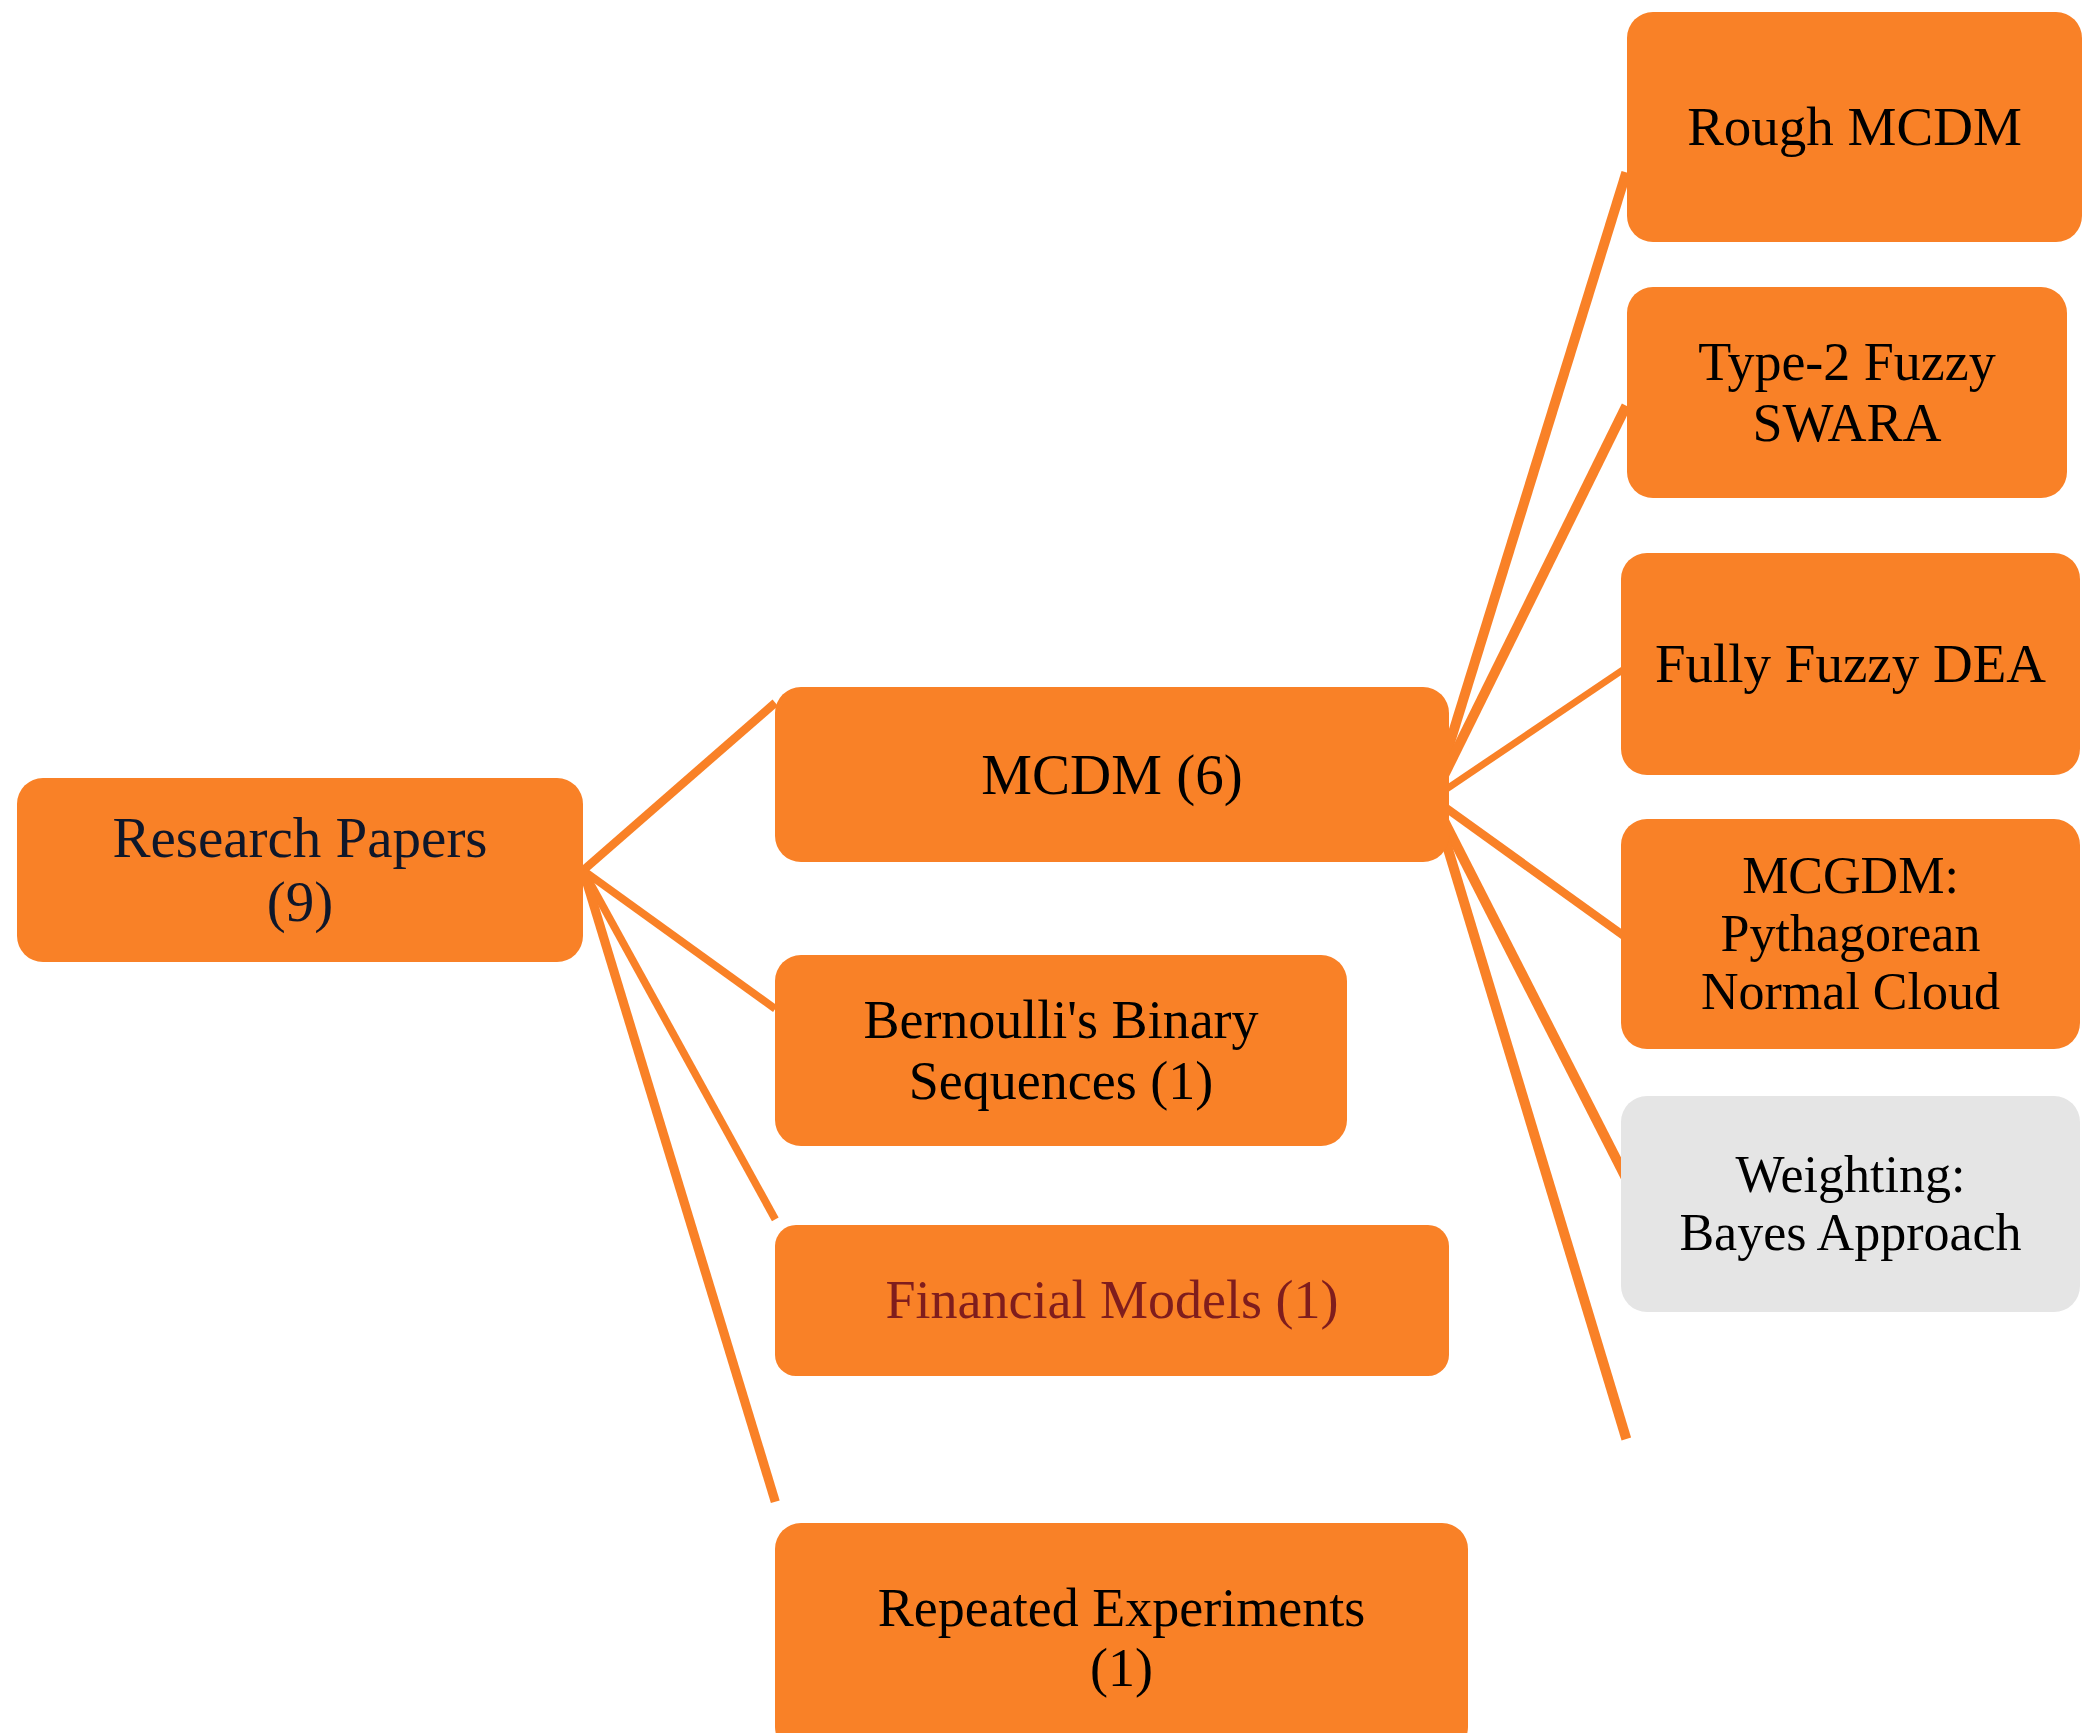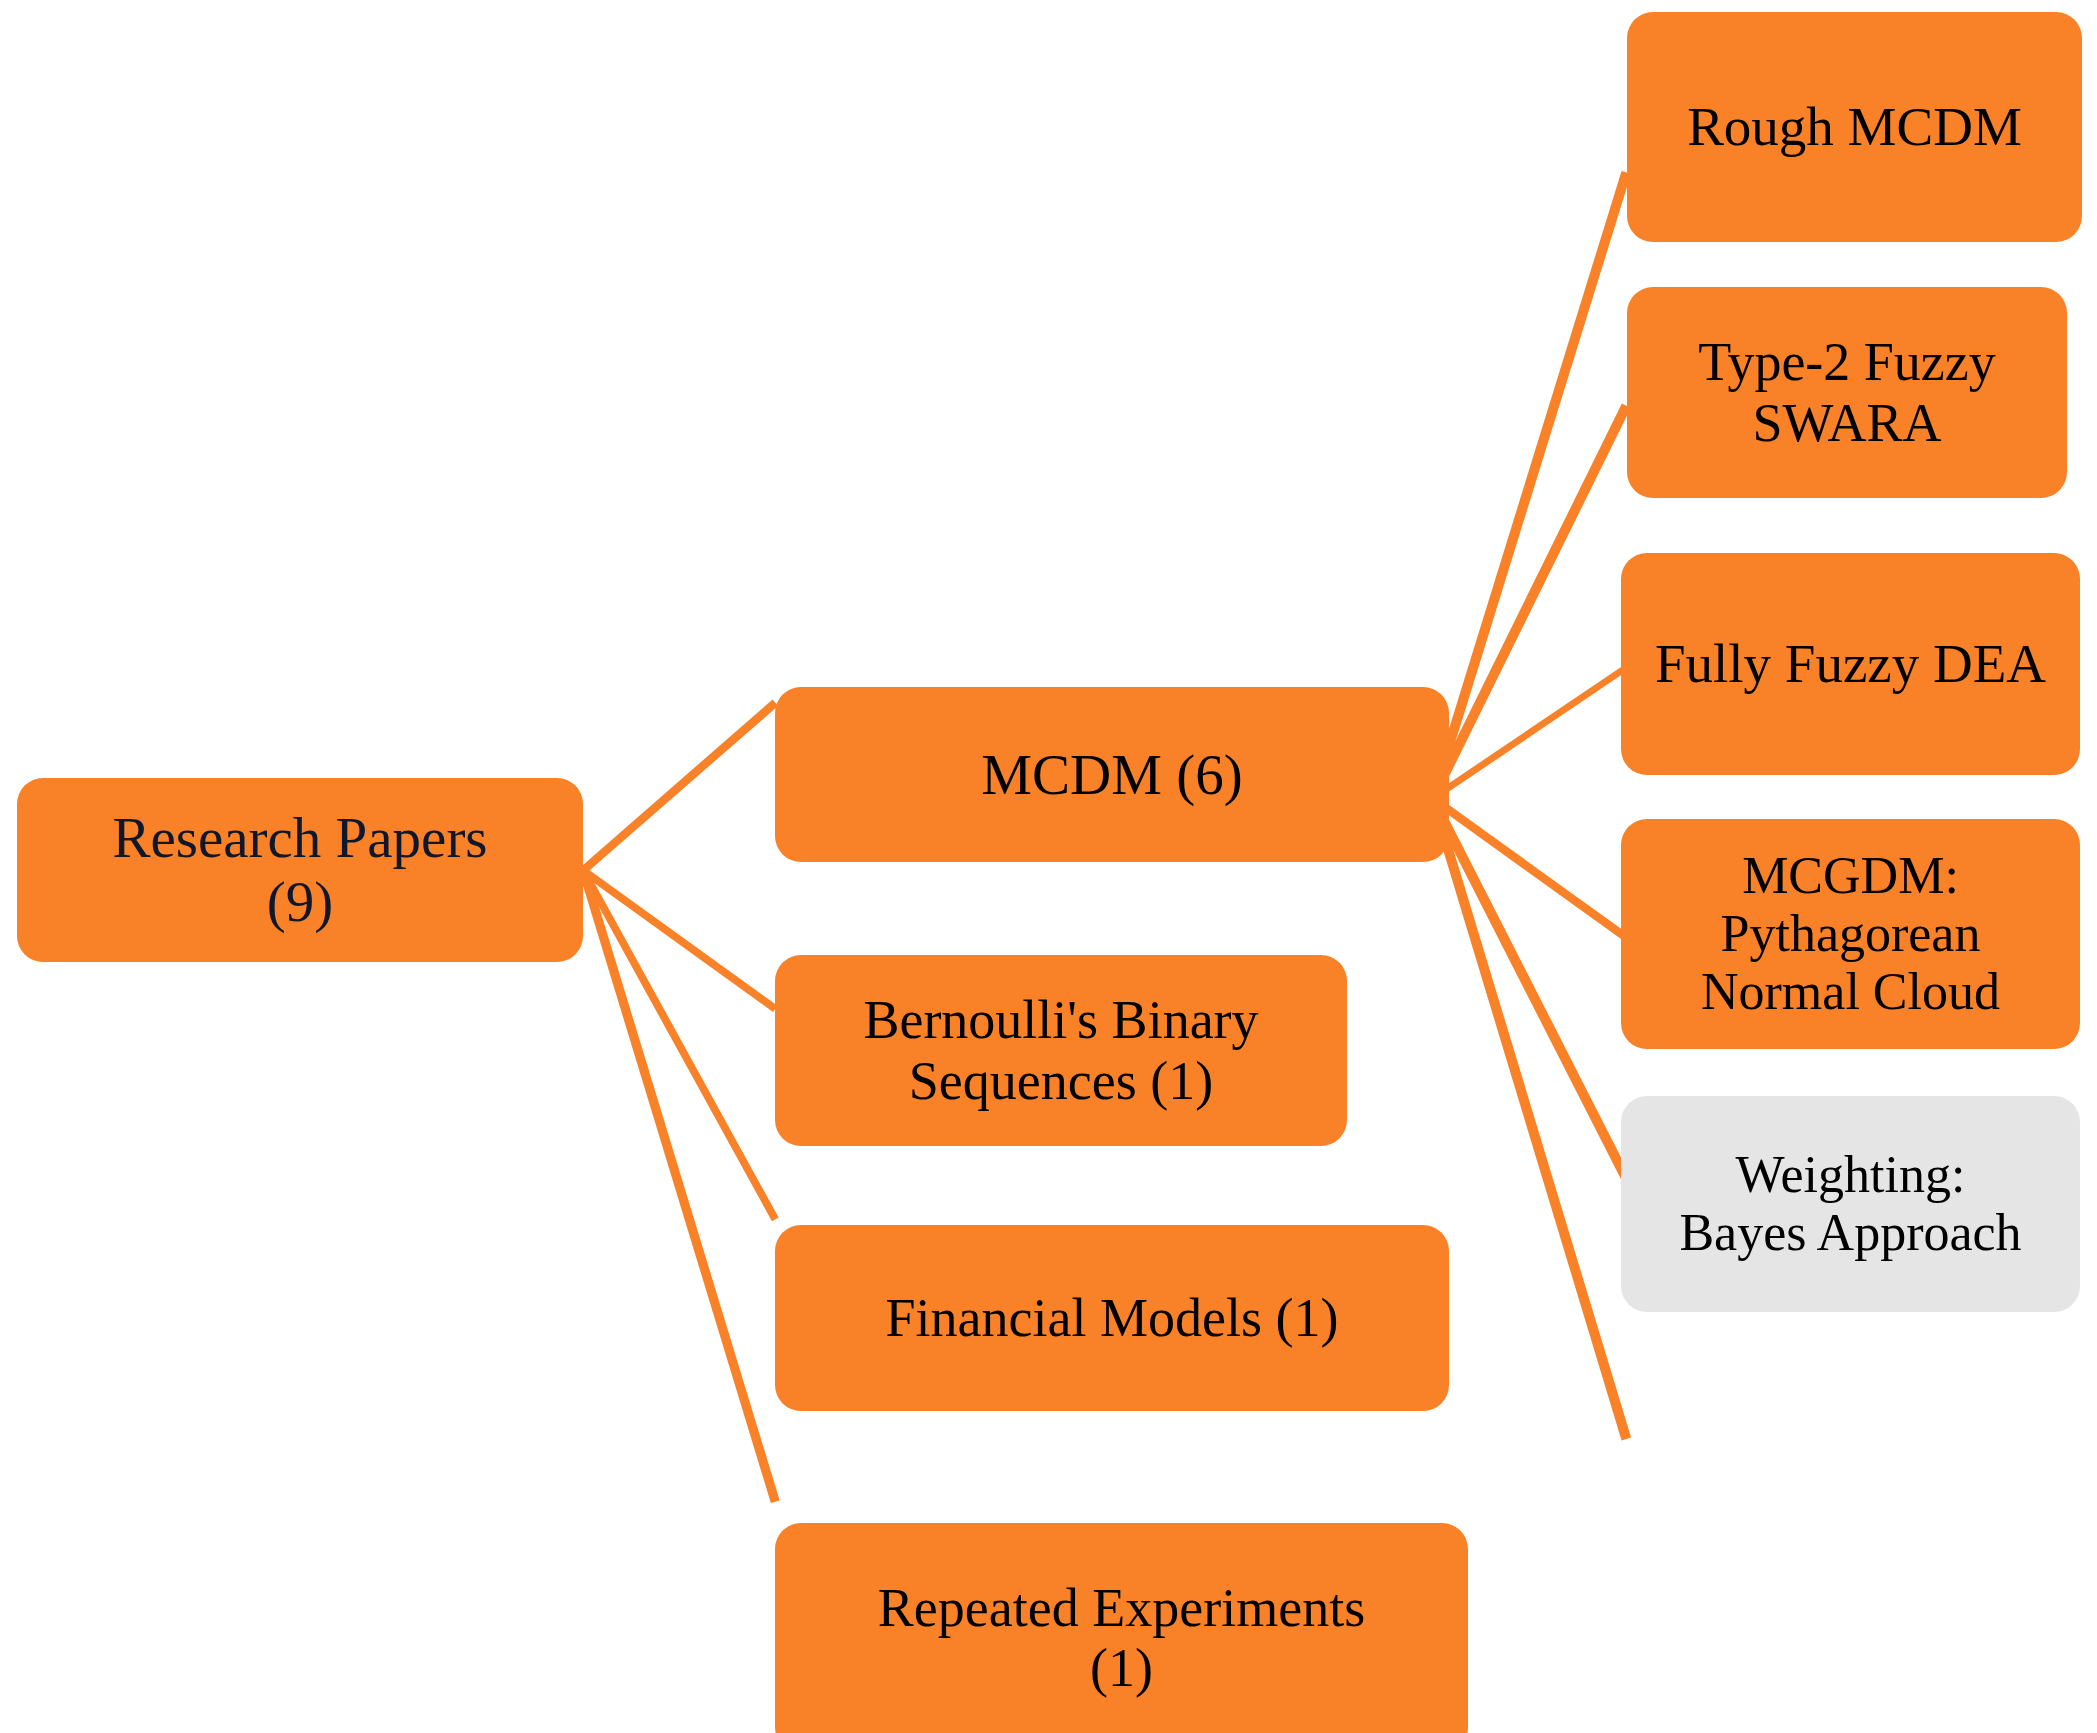--- a/index.html
+++ b/index.html
@@ -60,21 +60,21 @@
   </svg>
 
   <div class="node" style="left: 17px; top: 778px; width: 566px; height: 184px; font-size: 57px; background: rgb(249, 129, 39); color: #0f172a;">Research Papers
 (9)</div>
 
   <div class="node" style="left: 775px; top: 687px; width: 674px; height: 175px; font-size: 57px; background: rgb(249, 129, 39); color: rgb(0, 0, 0);">MCDM (6)</div>
 
   <div class="node" style="left: 775px; top: 955px; width: 572px; height: 191px; font-size: 54px; background: rgb(249, 129, 39); color: rgb(0, 0, 0);">Bernoulli's Binary
 Sequences (1)</div>
 
-  <div class="node" style="left: 775px; top: 1225px; width: 674px; height: 186px; font-size: 54px; background: rgb(249, 129, 39); color: #000000;">Financial Models (1)</div>
+  <div class="node" style="left: 775px; top: 1225px; width: 674px; height: 151px; font-size: 54px; background: rgb(249, 129, 39); color: #7f1d1d; border-radius: 21px;">Financial Models (1)</div>
 
   <div class="node" style="left: 775px; top: 1487px; width: 693px; height: 230px; font-size: 54px; background: rgb(249, 129, 39); color: rgb(0, 0, 0); margin-top: 36px;">Repeated Experiments
 (1)</div>
 
   <div class="node" style="left: 1627px; top: 11.5px; width: 455px; height: 230px; font-size: 55px; background: rgb(249, 129, 39); color: rgb(0, 0, 0);">Rough MCDM</div>
 
   <div class="node" style="left: 1627px; top: 287px; width: 440px; height: 211px; font-size: 54px; background: rgb(249, 129, 39); color: rgb(0, 0, 0);">Type-2 Fuzzy
 SWARA</div>
 
   <div class="node" style="left: 1621px; top: 819px; width: 459px; height: 230px; font-size: 52px; background: rgb(249, 129, 39); color: rgb(0, 0, 0);">MCGDM:

